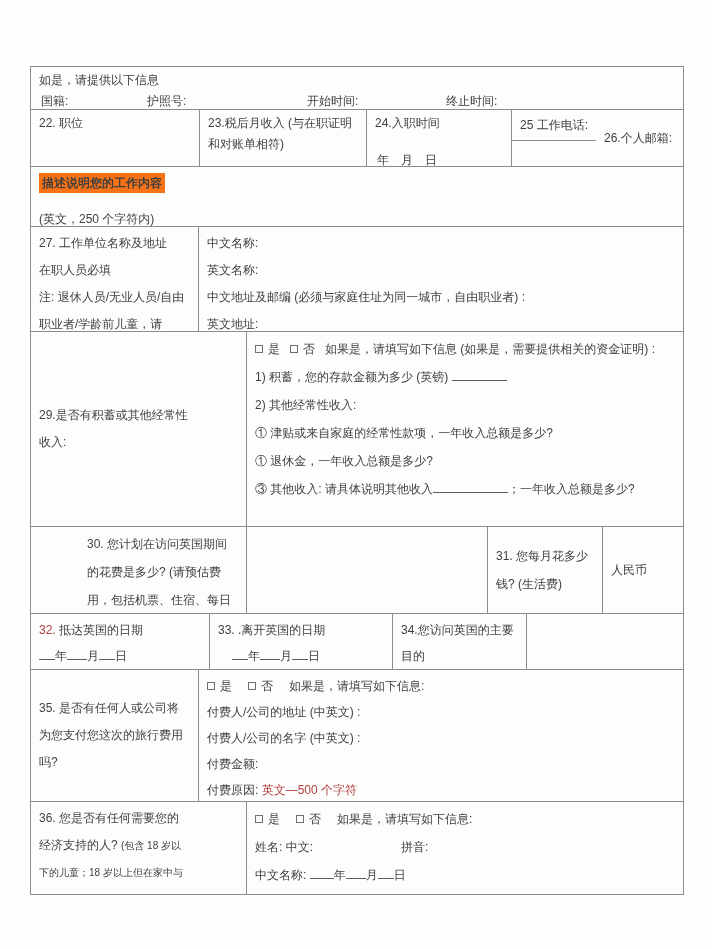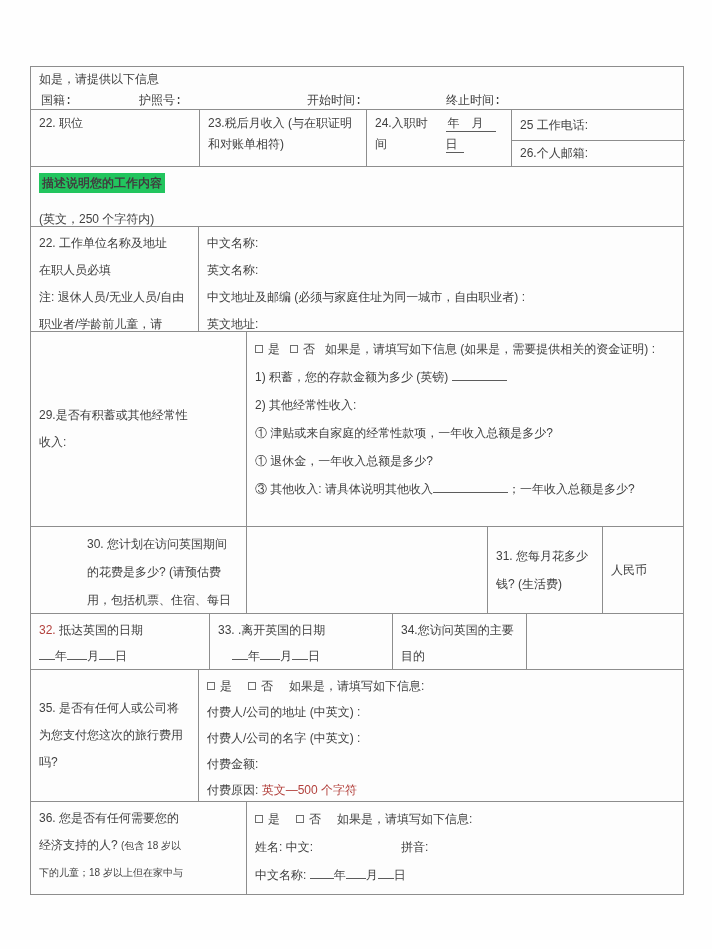--- a/index.html
+++ b/index.html
@@ -12,21 +12,21 @@
     color: #3f3f3f;
     overflow: hidden;
   }
   .tbl {
     position: absolute; left: 30px; top: 66px;
     width: 654px;
     border: 1px solid #8d8d8d;
     background: #fdfdfd;
   }
   .row { display: flex; border-top: 1px solid #8d8d8d; }
-  .row:first-child { border-top: none; font-family: Liberation Mono, monospace; }
+  .row:first-child { border-top: none; }
   .cell {
     border-left: 1px solid #8d8d8d;
     padding: 3px 8px;
     font-size: 12px;
     overflow: hidden;
     flex: 0 0 auto;
   }
   .cell:first-child { border-left: none; }
 
   
@@ -50,21 +50,21 @@
   .lh26 { line-height: 26px; }
   .lh27 { line-height: 27px; }
   .lh28 { line-height: 28px; margin-left: 48px; }
 
   .b   { font-weight: normal; }
   .red { color: #b2403c; }
   .sm  { font-size: 10px; }
   .vcenter { display: flex; flex-direction: column; justify-content: center; }
 
   .hl {
-    background: #22c55e;
+    background: #f97316;
     font-weight: bold;
     padding: 2px 3px;
     display: inline-block;
     line-height: 16px;
   }
   .desc-note { margin-top: 18px; }
 
   .cb {
     display: inline-block;
     width: 8px; height: 8px;
@@ -83,30 +83,30 @@
   }
   .bl55{width:55px}.bl75{width:75px}
   .bl16{width:16px}.bl20{width:20px}.bl24{width:24px}
 
   .u { border-bottom: 1px solid #5c5c5c; padding: 0 6px 1px 2px; }
 
   
   .hfields { position: relative; height: 21px; }
   .hfields span { position: absolute; top: 0; white-space: nowrap; }
   .hf0 { left: 2px; }
-  .hf1 { left: 100px; }
+  .hf1 { left: 108px; }
   .hf2 { left: 268px; }
   .hf3 { left: 407px; }
 
   
-  .c4 { padding: 0; display: flex; flex-direction: column; justify-content: space-between; }
+  .c4 { padding: 0; display: flex; flex-direction: row; justify-content: space-between; }
   .c4top { height: 31px; border-bottom: 1px solid #8d8d8d; display:flex; align-items:center; padding: 0 8px; }
   .c4bot { flex: 1; display:flex; align-items:center; padding: 0 8px; }
 
-  .c24 { display:flex; flex-direction:row; justify-content:space-between; padding-bottom: 8px; gap: 16px; }
+  .c24 { display:flex; flex-direction:column; justify-content:space-between; padding-bottom: 8px; gap: 16px; }
 
   .pinyin-gap { margin-left: 88px; }
   .nowrap { white-space: nowrap; }
 </style>
 </head>
 <body>
 
 <div class="page">
   <div class="tbl">
 
@@ -137,21 +137,21 @@
 
     <div class="row rh-desc">
       <div class="cell w654" style="padding-top:6px">
         <div><span class="hl">描述说明您的工作内容</span></div>
         <div class="desc-note">(英文，250 个字符内)</div>
       </div>
     </div>
 
     <div class="row rh-27">
       <div class="cell w167 lh27">
-        <div>22. 工作单位名称及地址</div>
+        <div>27. 工作单位名称及地址</div>
         <div class="b">在职人员必填</div>
         <div class="b">注: 退休人员/无业人员/自由职业者/学龄前儿童，请写“无”</div>
       </div>
       <div class="cell w487 lh27">
         <div>中文名称:</div>
         <div>英文名称:</div>
         <div class="nowrap"><span>中文地址及邮编 </span><span class="b">(必须与家庭住址为同一城市，自由职业者) :</span></div>
         <div>英文地址:</div>
       </div>
     </div>

